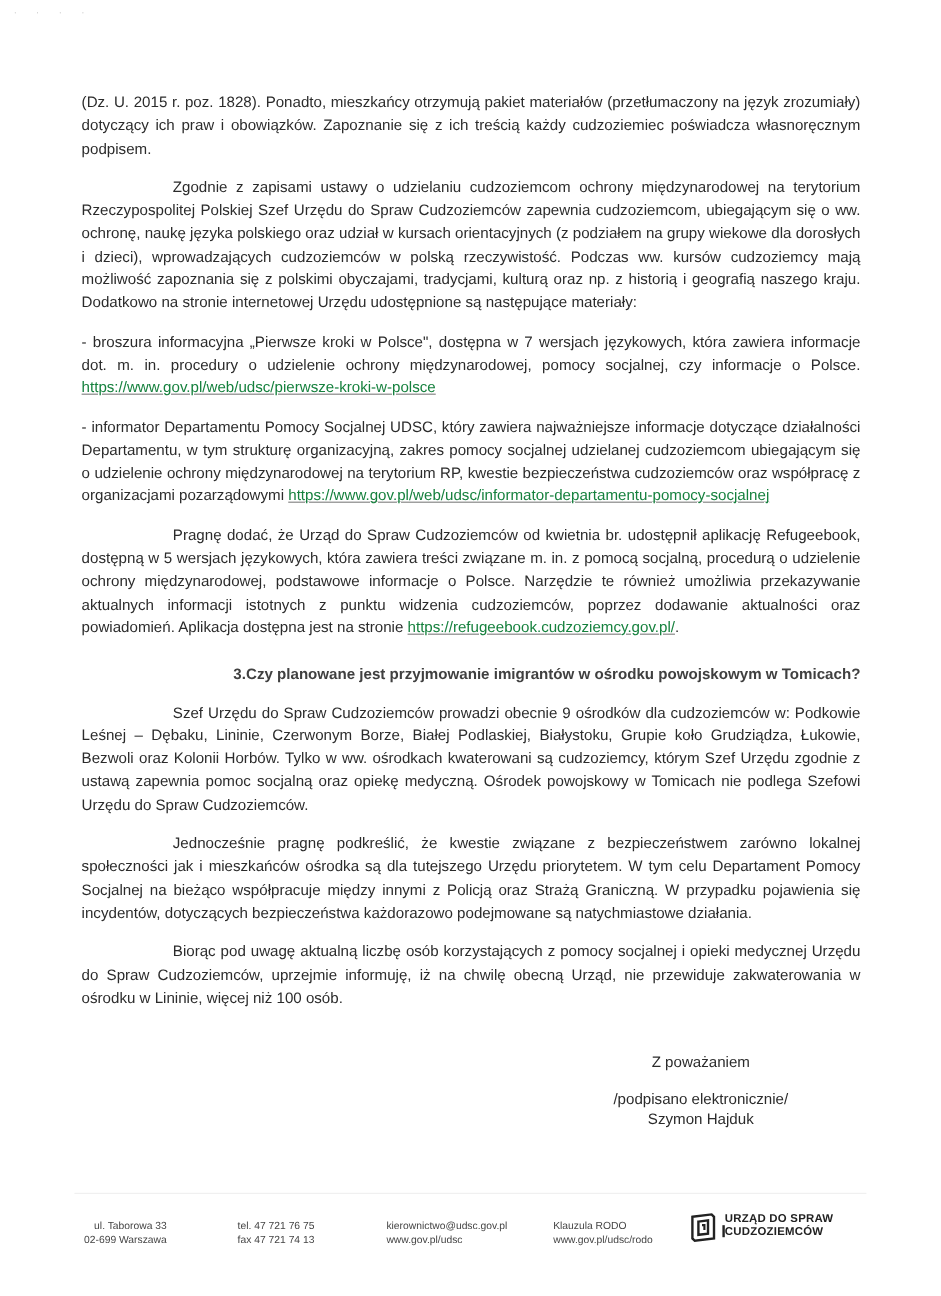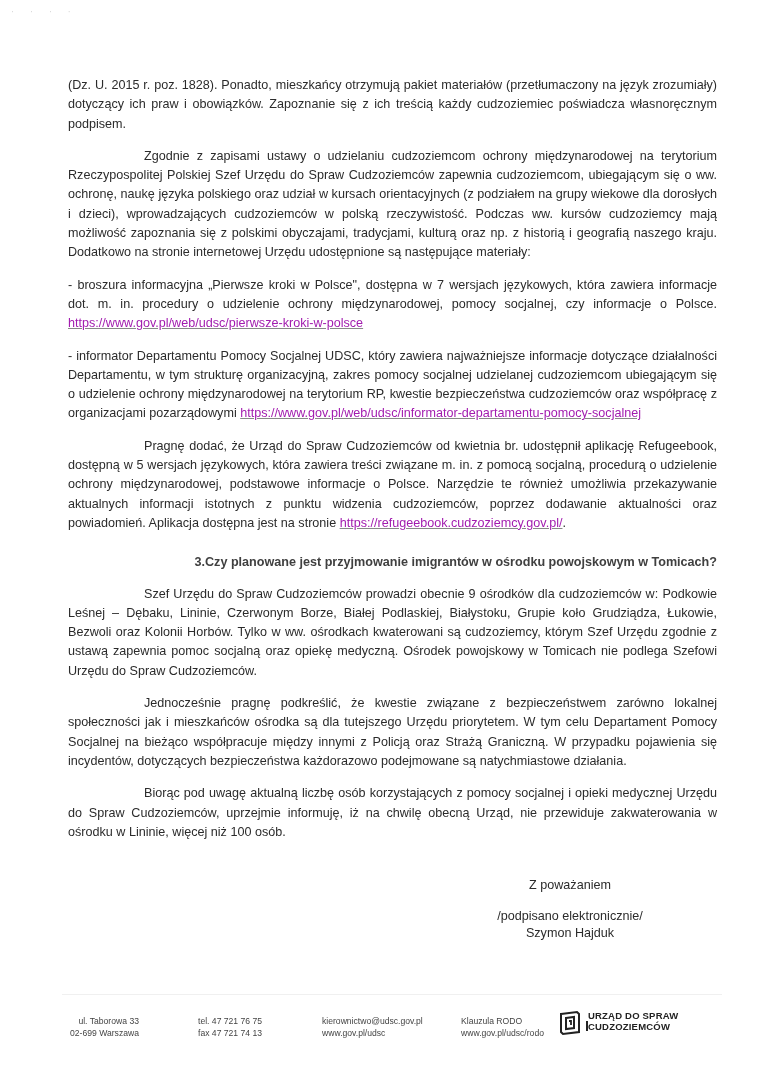--- a/index.html
+++ b/index.html
@@ -8,37 +8,37 @@
       font-family: "Liberation Sans", "DejaVu Sans", sans-serif;
       color: #2b2b2b;
     }
     .scan-marks { position: absolute; left: 12px; top: 10px; font-size: 6px; color: #bbb; letter-spacing: 8px; }
     .page {
       position: absolute; left: 68px; top: 76px; width: 649px;
       font-size: 12.6px; line-height: 19.3px;
     }
     p { margin: 0 0 13px 0; text-align: justify; }
     p.indent { text-indent: 76px; }
-    .link { color: #a21caf; text-decoration: underline; text-decoration-color: #888; }
+    .link { color: #15803d; text-decoration: underline; text-decoration-color: #888; }
     .heading {
       font-weight: bold; margin: 20px 0 12px 0; padding-left: 19px; color: #404040; text-align: right;
     }
     .heading .num { display: inline-block; width: 30px; }
     .closing {
-      position: absolute; left: 450px; top: 877px; width: 240px; text-align: center;
+      position: absolute; left: 464px; top: 877px; width: 240px; text-align: center;
       font-size: 12.6px; line-height: 17px; color: #2b2b2b;
     }
     .closing .greet { margin-bottom: 14px; }
     .footer-rule { position: absolute; left: 62px; top: 994px; width: 660px; height: 1px; background: #f0f0f0; }
     .footer {
       position: absolute; top: 1016px; left: 0; width: 784px; height: 30px;
       font-size: 8.6px; line-height: 11.5px; color: #444;
     }
     .footer .col { position: absolute; top: 0; }
-    .logo { position: absolute; left: 558px; top: 1008px; width: 140px; height: 32px; }
+    .logo { position: absolute; left: 574px; top: 1008px; width: 140px; height: 32px; }
     .logo svg { position: absolute; left: 0; top: 2px; }
     .logo .txt {
       position: absolute; left: 30px; top: 2px; font-size: 9.5px; font-weight: bold;
       line-height: 11px; color: #222; letter-spacing: 0.2px;
     }
     .logo .bar { position: absolute; left: 28px; top: 13px; width: 1.5px; height: 10px; background: #222; }
   </style>
 </head>
 <body>
 

